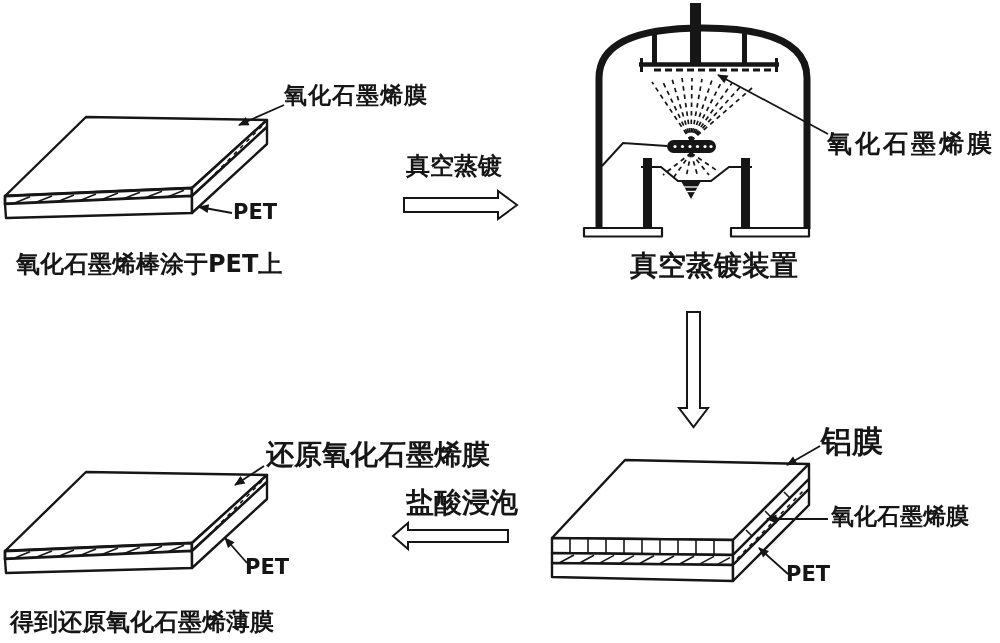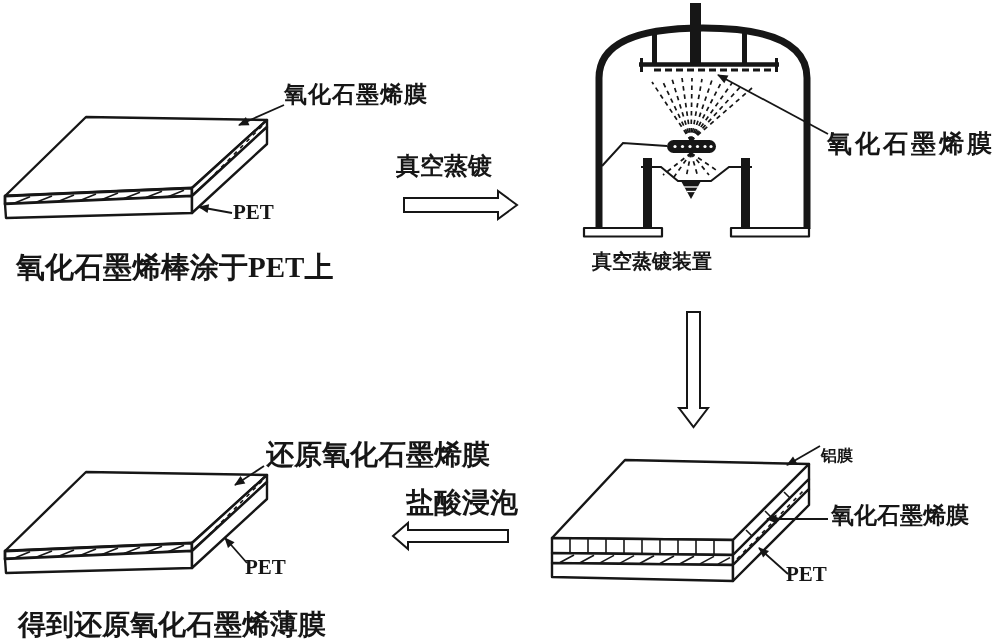--- a/index.html
+++ b/index.html
@@ -1,19 +1,19 @@
 <!DOCTYPE html>
 <html><head>
 <meta charset="utf-8">
 <style>
   html,body{margin:0;padding:0;background:#fff;}
   .stage{position:relative;width:1000px;height:643px;background:#ffffff;overflow:hidden;
          font-family:"DejaVu Sans","Liberation Sans",sans-serif;color:#161616;}
   .stage svg{position:absolute;left:0;top:0;}
-  .lbl{position:absolute;font-weight:700;white-space:nowrap;color:#161616;line-height:1.05;font-family:Liberation Serif, serif;}
+  .lbl{position:absolute;font-weight:700;white-space:nowrap;color:#161616;line-height:1.05;}
   .face{fill:#ffffff;stroke:#161616;stroke-width:2.4;stroke-linejoin:round;}
   .thin{stroke:#161616;stroke-width:1.6;fill:none;}
   .ink{fill:#161616;}
   .wire{stroke:#161616;fill:none;}
   .hollow{fill:#ffffff;stroke:#161616;stroke-width:2;stroke-linejoin:miter;}
   .ann{stroke:#161616;stroke-width:1.8;fill:none;marker-end:url(#ah);}
 </style>
 </head>
 <body>
 
@@ -146,30 +146,30 @@
   <line class="ann" x1="828" y1="134" x2="718" y2="75"></line>
   <line class="ann" x1="820" y1="446" x2="787" y2="465"></line>
   <line class="ann" x1="828" y1="519" x2="767" y2="519"></line>
   <line class="ann" x1="788" y1="574" x2="759" y2="548"></line>
   <line class="ann" x1="264" y1="466" x2="235" y2="485"></line>
   <line class="ann" x1="247" y1="563" x2="225" y2="538"></line>
 </svg>
 
 <div class="lbl" style="left:284px;top:83px;font-size:23px;letter-spacing:1px">氧化石墨烯膜</div>
 <div class="lbl" style="left:233px;top:201px;font-size:21px">PET</div>
-<div class="lbl" style="left:16px;top:252px;font-size:29px">氧化石墨烯棒涂于PET上</div>
+<div class="lbl" style="left:16px;top:252px;font-size:24px">氧化石墨烯棒涂于PET上</div>
 
-<div class="lbl" style="left:396px;top:154px;font-size:24px">真空蒸镀</div>
+<div class="lbl" style="left:406px;top:154px;font-size:24px">真空蒸镀</div>
 
 <div class="lbl" style="left:827px;top:131px;font-size:25px;letter-spacing:3px">氧化石墨烯膜</div>
-<div class="lbl" style="left:592px;top:251px;font-size:20px">真空蒸镀装置</div>
+<div class="lbl" style="left:630px;top:251px;font-size:28px">真空蒸镀装置</div>
 
-<div class="lbl" style="left:821px;top:448px;font-size:16px">铝膜</div>
+<div class="lbl" style="left:821px;top:425px;font-size:31px">铝膜</div>
 <div class="lbl" style="left:831px;top:504px;font-size:23px">氧化石墨烯膜</div>
 <div class="lbl" style="left:786px;top:563px;font-size:21px">PET</div>
 
 <div class="lbl" style="left:406px;top:488px;font-size:28px">盐酸浸泡</div>
 
 <div class="lbl" style="left:266px;top:440px;font-size:28px">还原氧化石墨烯膜</div>
 <div class="lbl" style="left:245px;top:556px;font-size:21px">PET</div>
-<div class="lbl" style="left:18px;top:610px;font-size:28px">得到还原氧化石墨烯薄膜</div>
+<div class="lbl" style="left:10px;top:610px;font-size:24px">得到还原氧化石墨烯薄膜</div>
 
 </div>
 
 </body></html>

